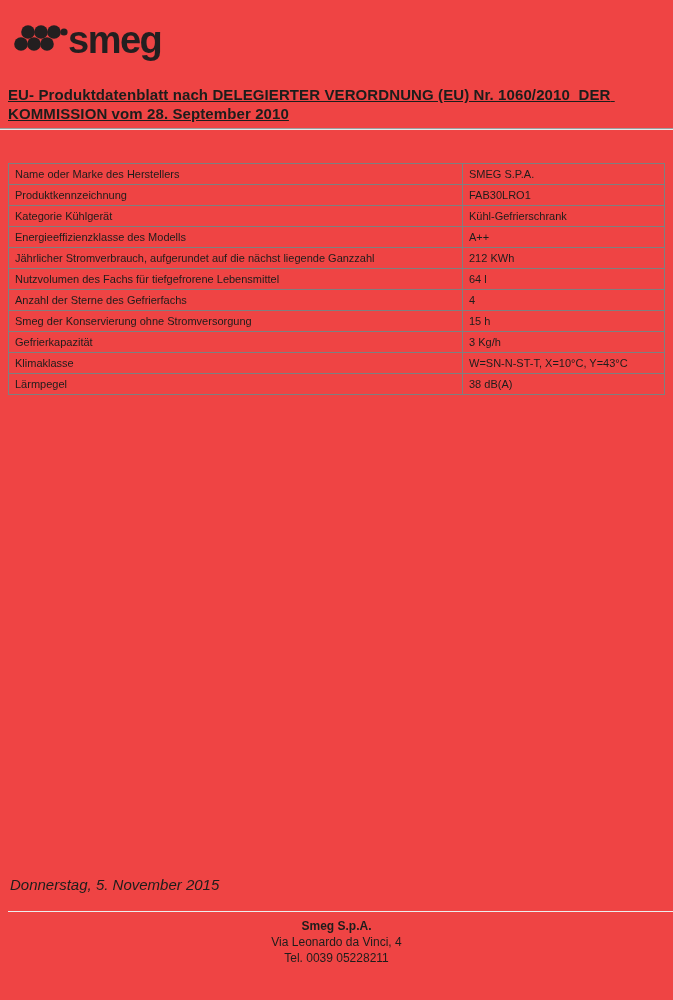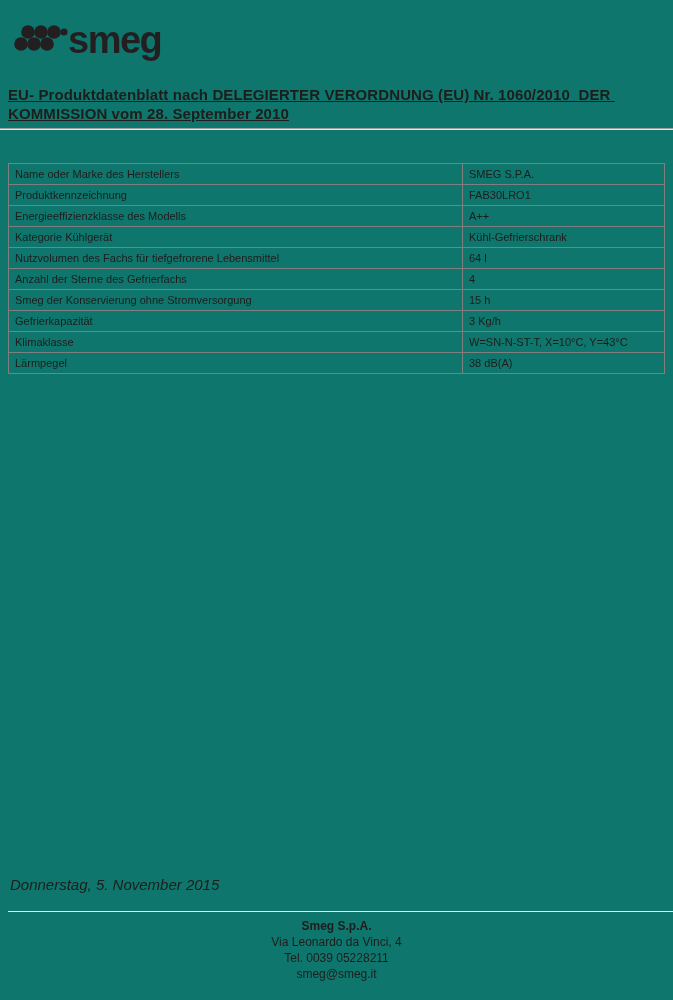--- a/index.html
+++ b/index.html
@@ -1,21 +1,21 @@
 <!DOCTYPE html>
 <html><head>
   <meta charset="utf-8">
   <style>
     * { margin: 0; padding: 0; box-sizing: border-box; }
     html, body { background: #ffffff; }
     .page {
       position: relative;
       width: 673px;
       height: 1000px;
-      background: #0f766e;
+      background: #ef4444;
       font-family: "Liberation Sans", sans-serif;
       color: #1d1d1b;
       overflow: hidden;
     }
     .logo {
       position: absolute;
       left: 12px;
       top: 13px;
       width: 160px;
       height: 54px;
@@ -112,26 +112,30 @@
     <tbody>
       <tr>
         <td class="label-cell">Name oder Marke des Herstellers</td>
         <td class="value-cell">SMEG S.P.A.</td>
       </tr>
       <tr>
         <td class="label-cell">Produktkennzeichnung</td>
         <td class="value-cell">FAB30LRO1</td>
       </tr>
       <tr>
+        <td class="label-cell">Kategorie Kühlgerät</td>
+        <td class="value-cell">Kühl-Gefrierschrank</td>
+      </tr>
+      <tr>
         <td class="label-cell">Energieeffizienzklasse des Modells</td>
         <td class="value-cell">A++</td>
       </tr>
       <tr>
-        <td class="label-cell">Kategorie Kühlgerät</td>
-        <td class="value-cell">Kühl-Gefrierschrank</td>
+        <td class="label-cell">Jährlicher Stromverbrauch, aufgerundet auf die nächst liegende Ganzzahl</td>
+        <td class="value-cell">212 KWh</td>
       </tr>
       <tr>
         <td class="label-cell">Nutzvolumen des Fachs für tiefgefrorene Lebensmittel</td>
         <td class="value-cell">64 l</td>
       </tr>
       <tr>
         <td class="label-cell">Anzahl der Sterne des Gefrierfachs</td>
         <td class="value-cell">4</td>
       </tr>
       <tr>
@@ -153,16 +157,15 @@
     </tbody>
   </table>
 
   <div class="date-line">Donnerstag, 5. November 2015</div>
 
   <div class="footer-rule"></div>
   <div class="footer">
     <div class="company">Smeg S.p.A.</div>
     <div>Via Leonardo da Vinci, 4</div>
     <div>Tel. 0039 05228211</div>
-    <div>smeg@smeg.it</div>
   </div>
 
 </div>
 
 </body></html>

